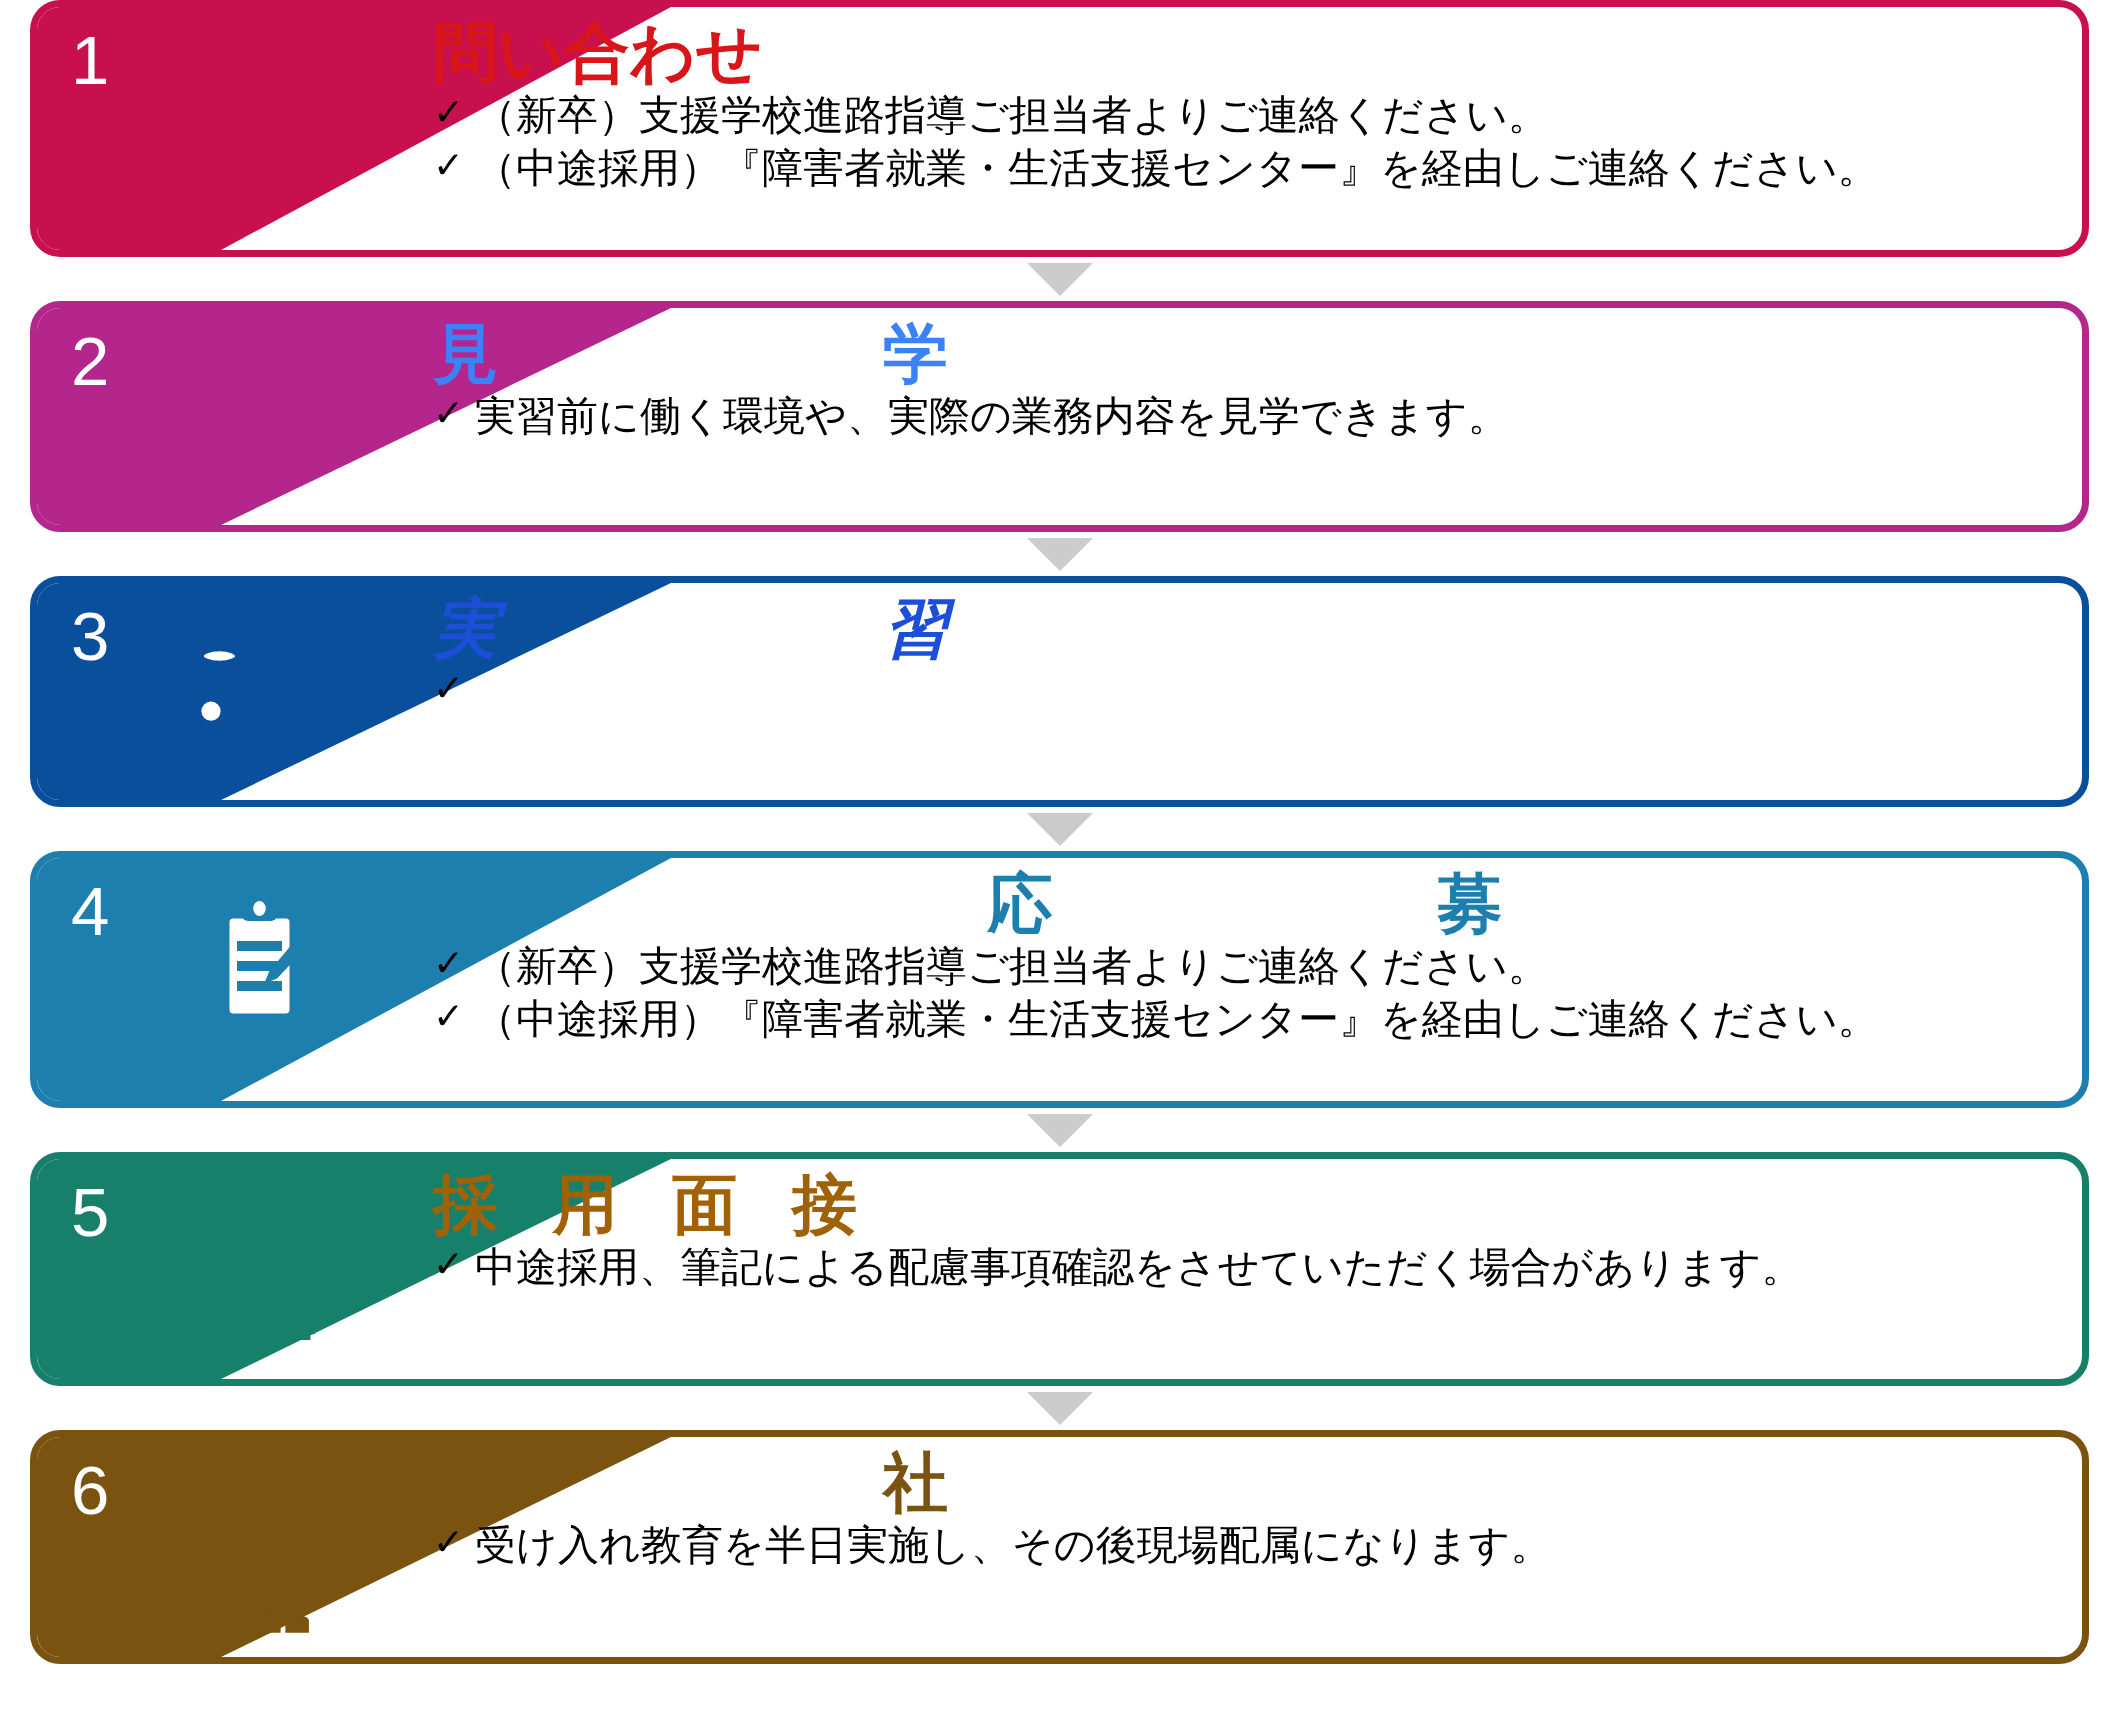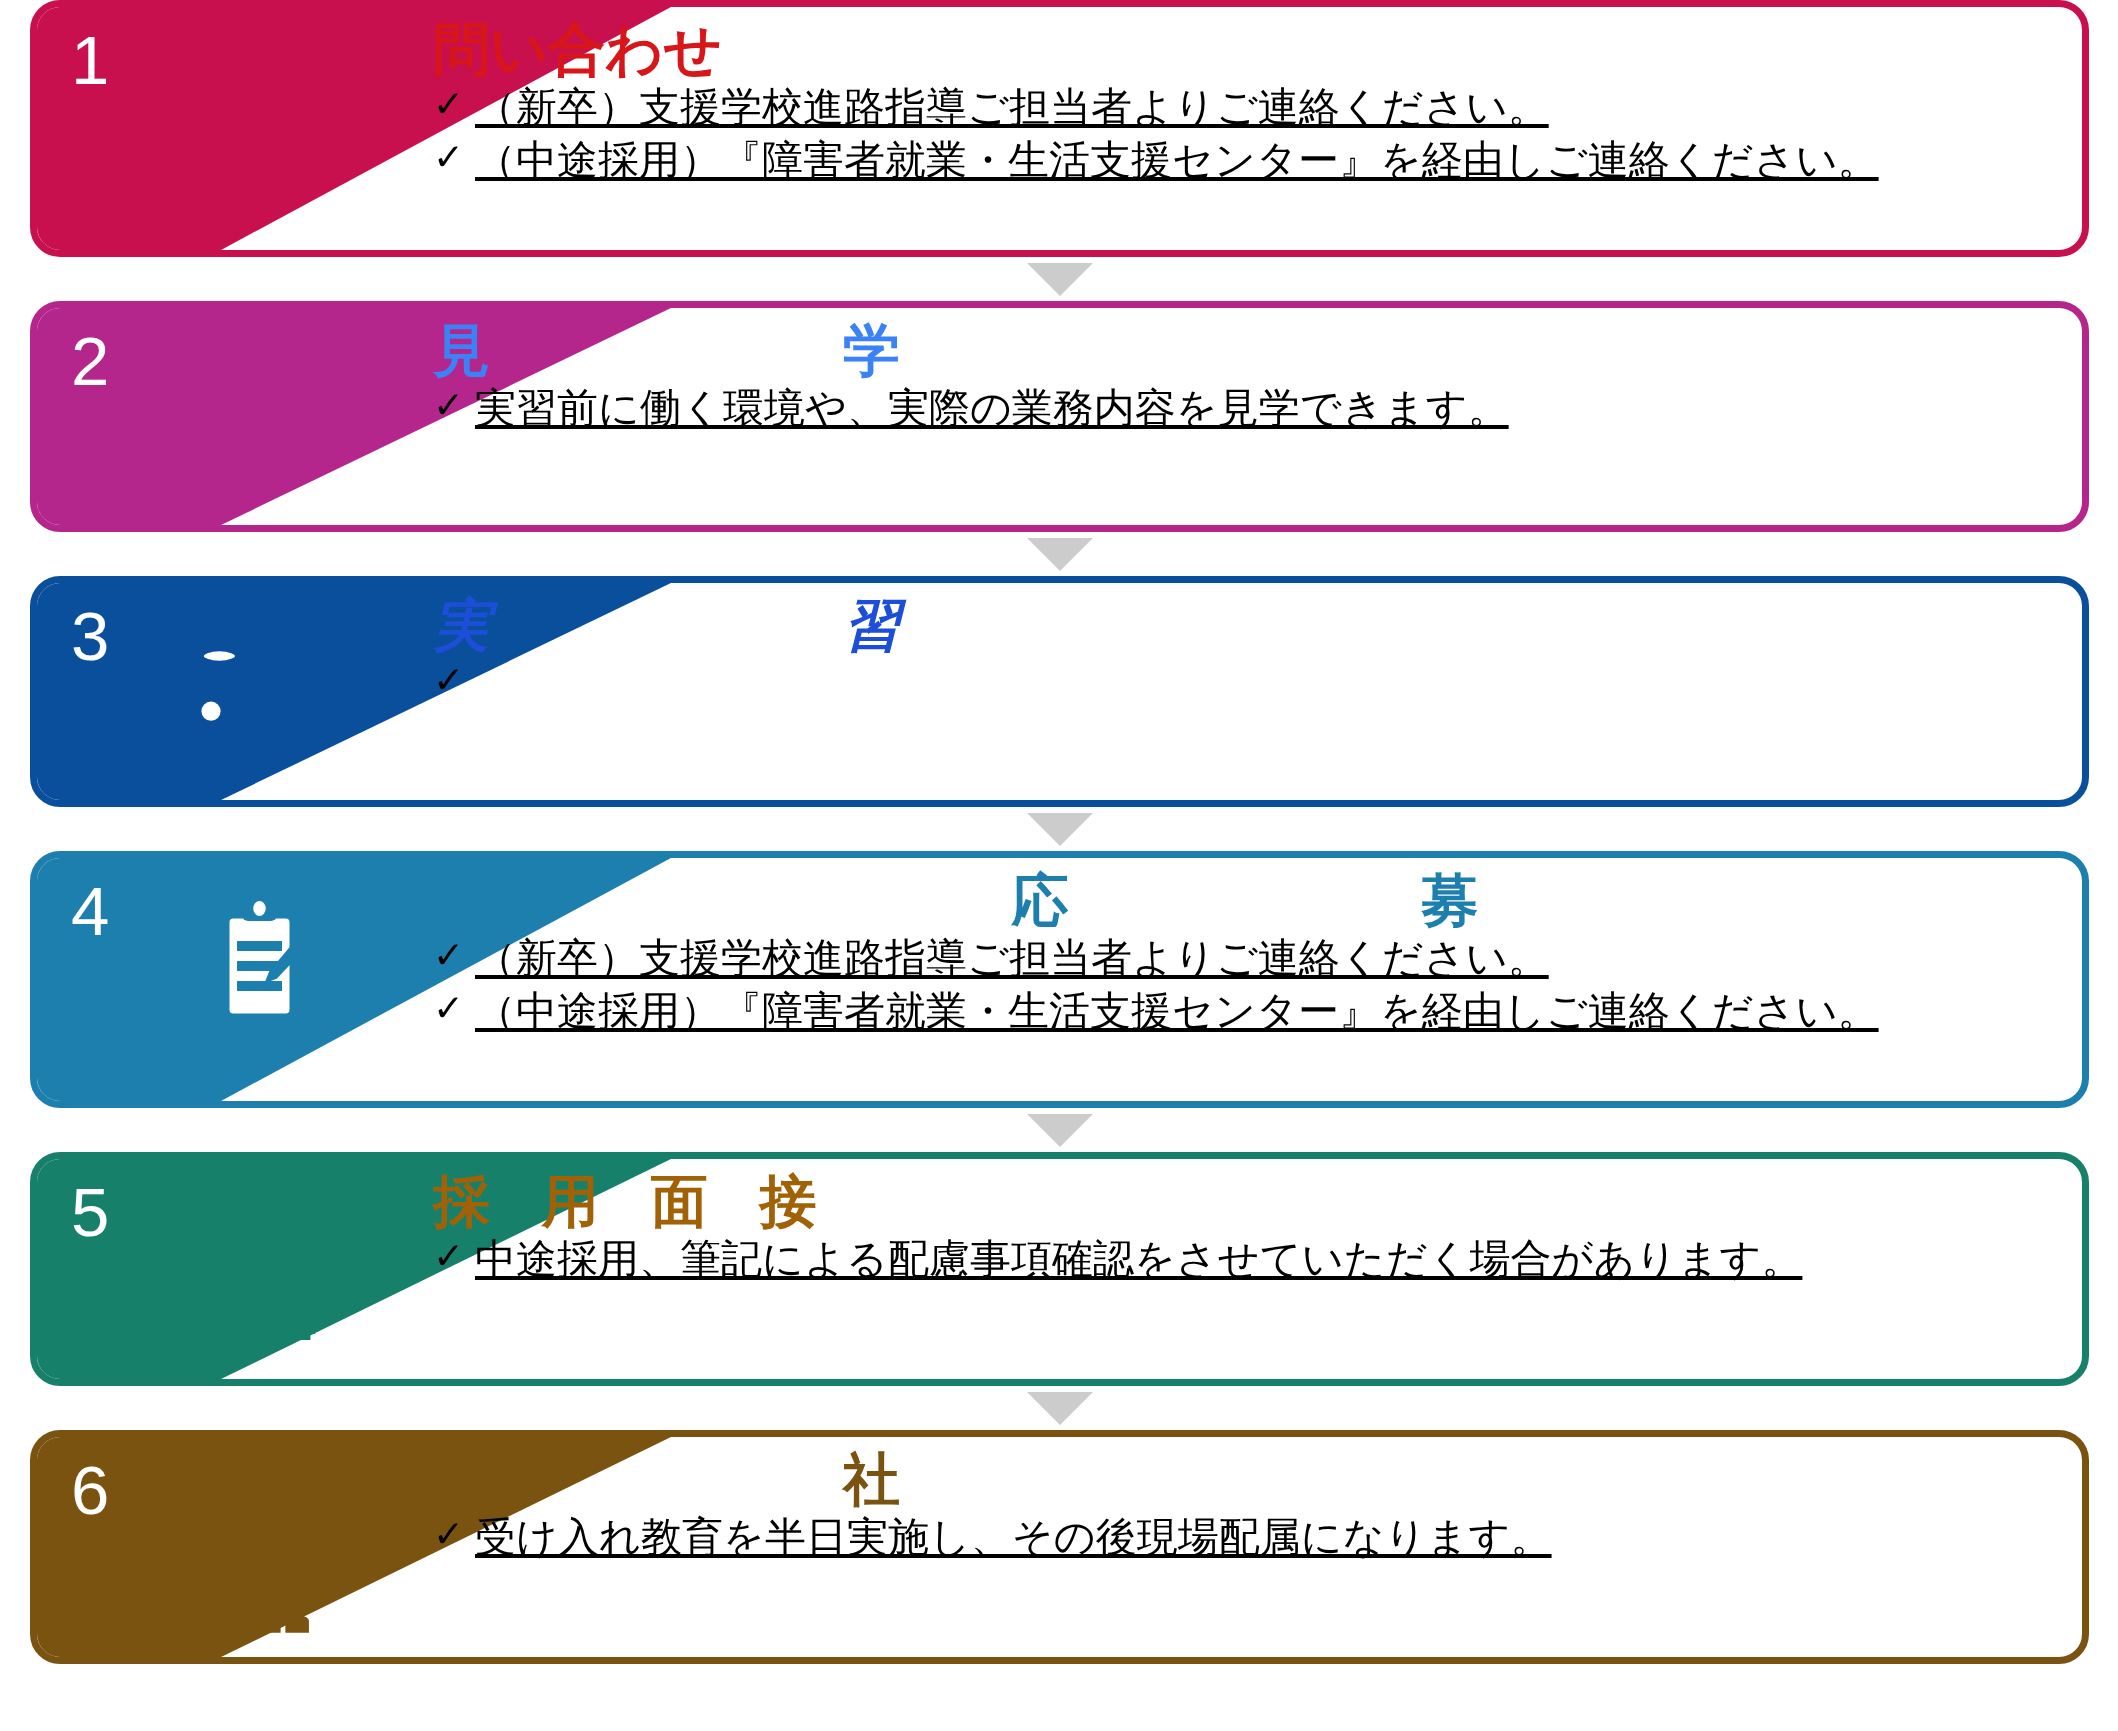--- a/index.html
+++ b/index.html
@@ -66,21 +66,21 @@
   .icon-box svg { display: block; }
 
   .content {
     position: relative;
     z-index: 2;
     margin-left: 396px;
     padding-top: 12px;
   }
 
   .title {
-    font-size: 57px;
+    font-size: 65px;
     line-height: 1.06;
     font-weight: 700;
     white-space: pre;
     font-family: "DejaVu Sans", "Liberation Sans", sans-serif;
   }
   .title.spaced { letter-spacing: 25px; }
   .title.spaced2 { letter-spacing: 16px; }
 
   .bullets {
     margin-top: 1.3px;
@@ -96,21 +96,21 @@
     white-space: nowrap;
   }
   .check {
     flex: 0 0 auto;
     width: 42px;
     font-size: 37px;
     line-height: 1.30;
     color: #000000;
     text-align: left;
   }
-  .btext { flex: 0 0 auto; text-decoration: underline; }
+  .btext { flex: 0 0 auto; }
 
   
   .arrow {
     width: 100%;
     height: 44px;
     display: flex;
     align-items: center;
     justify-content: center;
   }
   .arrow .tri {

